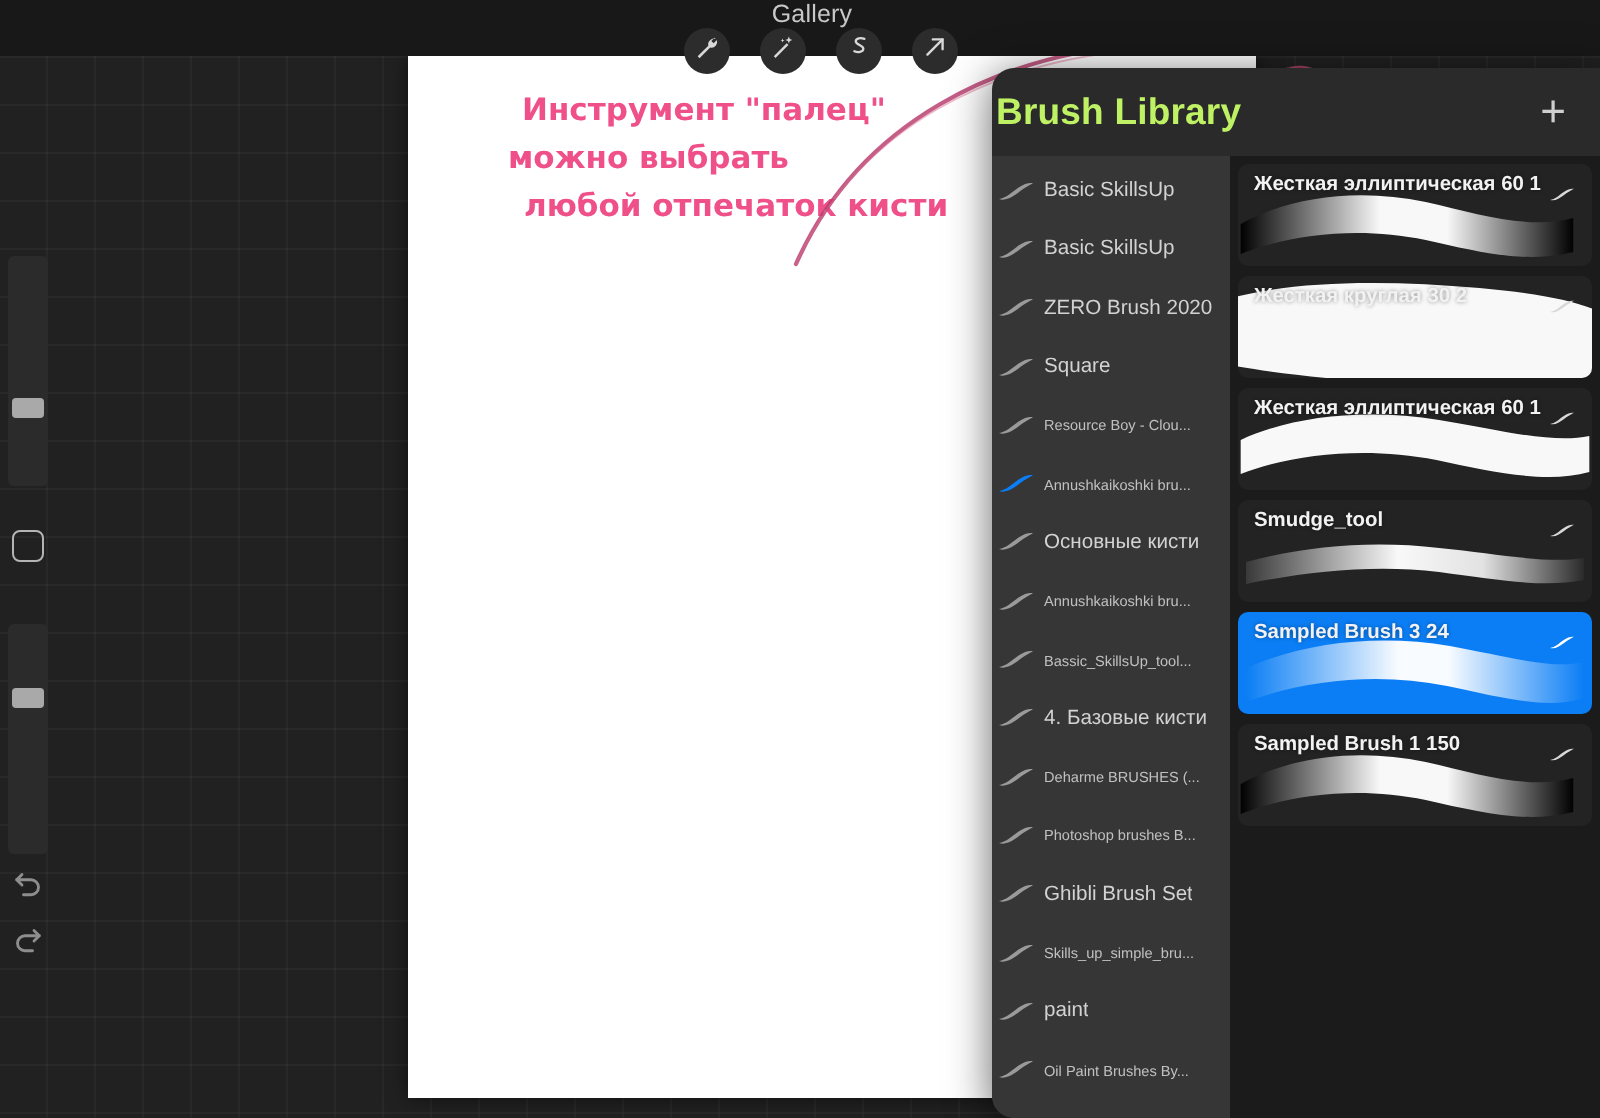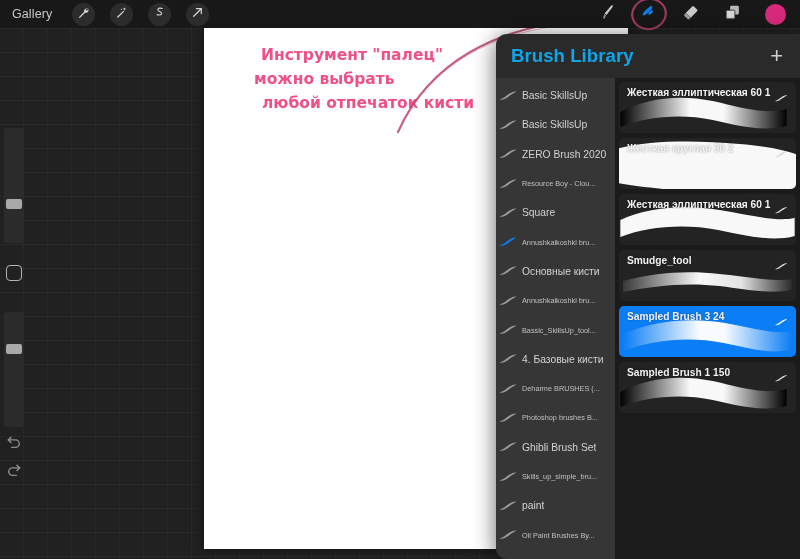--- a/index.html
+++ b/index.html
@@ -20,20 +20,21 @@
     background-size:24px 24px;
     background-position:-1px 28px;
   }
 
   
   #toolbar {
     position:absolute; top:0; left:0; width:800px; height:28px;
     background:#181818;
     display:flex; align-items:center;
     z-index:40;
+    flex-direction:column;
   }
   #gallery-btn {
     color:#c8c8c8; font-size:12.5px; margin-left:12px; letter-spacing:.1px;
     cursor:pointer;
   }
   .tool-circle {
     width:23px; height:23px; border-radius:50%;
     background:#2c2c2c;
     display:flex; align-items:center; justify-content:center;
     cursor:pointer; flex:0 0 auto;
@@ -116,22 +117,22 @@
     border-radius:11px 0 0 11px;
     box-shadow:0 3px 22px rgba(0,0,0,.6);
     overflow:hidden;
     z-index:50;
   }
   #bl-header {
     position:relative; height:44px;
     display:flex; align-items:center;
   }
   #bl-title {
-    color:#0ea5e9; font-size:18.5px; font-weight:bold;
-    margin-left:15px; letter-spacing:.1px;
+    color:#bef264; font-size:18.5px; font-weight:bold;
+    margin-left:2px; letter-spacing:.1px;
   }
   #bl-add {
     margin-left:auto; margin-right:17px;
     color:#cfcfcf; font-size:22px; font-weight:300;
     line-height:1; cursor:pointer; user-select:none;
   }
   #bl-body { display:flex; height:481px; }
 
   
   #set-list {
@@ -331,35 +332,35 @@
             <span class="set-label">Basic SkillsUp</span>
           </div>
           <div class="set-item">
             <span class="set-icon">
               <svg width="20" height="12" viewBox="0 0 20 12">
                 <path d="M1.5 9.5 C 5 9 8 6 11.5 3.6 C 14 2 16.5 1.2 18.5 1.6 C 16.5 2.8 14 4 11.5 6 C 8 8.7 4.5 10.6 1.5 9.5 Z" fill="#9a9a9a"></path>
               </svg>
             </span>
             <span class="set-label">ZERO Brush 2020</span>
           </div>
+          <div class="set-item">
+            <span class="set-icon">
+              <svg width="20" height="12" viewBox="0 0 20 12">
+                <path d="M1.5 9.5 C 5 9 8 6 11.5 3.6 C 14 2 16.5 1.2 18.5 1.6 C 16.5 2.8 14 4 11.5 6 C 8 8.7 4.5 10.6 1.5 9.5 Z" fill="#9a9a9a"></path>
+              </svg>
+            </span>
+            <span class="set-label">Square</span>
+          </div>
           <div class="set-item small">
             <span class="set-icon">
               <svg width="20" height="12" viewBox="0 0 20 12">
                 <path d="M1.5 9.5 C 5 9 8 6 11.5 3.6 C 14 2 16.5 1.2 18.5 1.6 C 16.5 2.8 14 4 11.5 6 C 8 8.7 4.5 10.6 1.5 9.5 Z" fill="#9a9a9a"></path>
               </svg>
             </span>
             <span class="set-label">Resource Boy - Clou...</span>
-          </div>
-          <div class="set-item">
-            <span class="set-icon">
-              <svg width="20" height="12" viewBox="0 0 20 12">
-                <path d="M1.5 9.5 C 5 9 8 6 11.5 3.6 C 14 2 16.5 1.2 18.5 1.6 C 16.5 2.8 14 4 11.5 6 C 8 8.7 4.5 10.6 1.5 9.5 Z" fill="#9a9a9a"></path>
-              </svg>
-            </span>
-            <span class="set-label">Square</span>
           </div>
           <div class="set-item small">
             <span class="set-icon">
               <svg width="20" height="12" viewBox="0 0 20 12">
                 <path d="M1.5 9.5 C 5 9 8 6 11.5 3.6 C 14 2 16.5 1.2 18.5 1.6 C 16.5 2.8 14 4 11.5 6 C 8 8.7 4.5 10.6 1.5 9.5 Z" fill="#0b7ef5"></path>
               </svg>
             </span>
             <span class="set-label">Annushkaikoshki bru...</span>
           </div>
           <div class="set-item">

